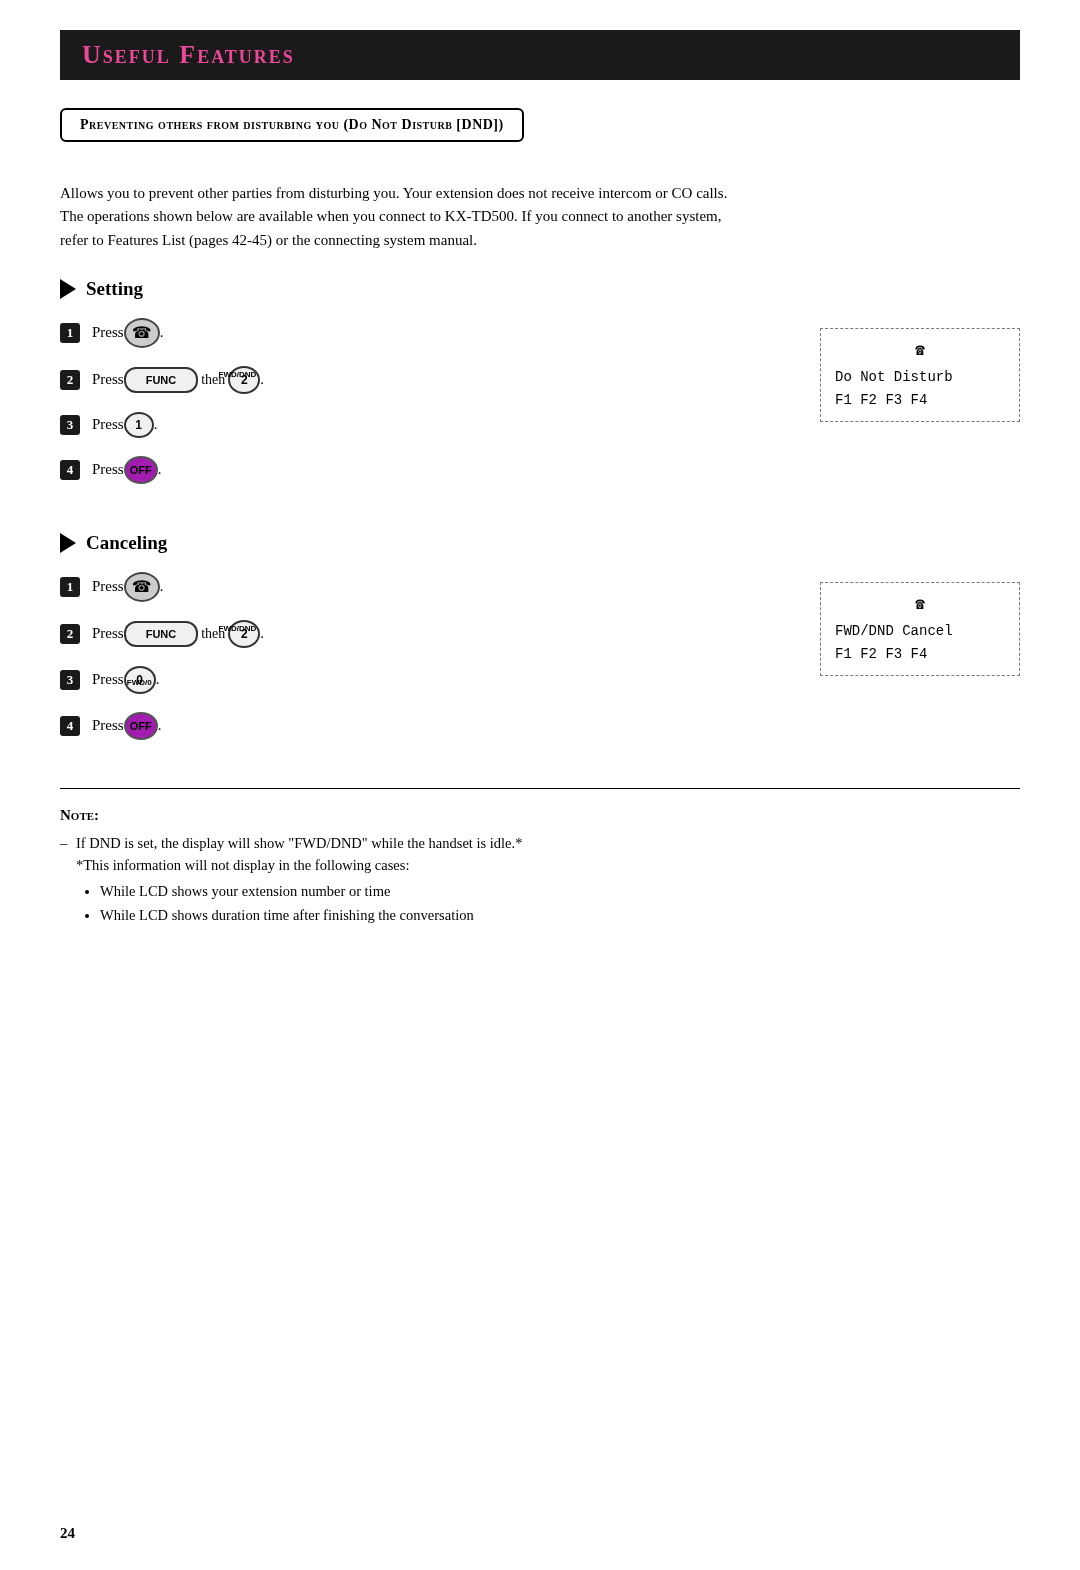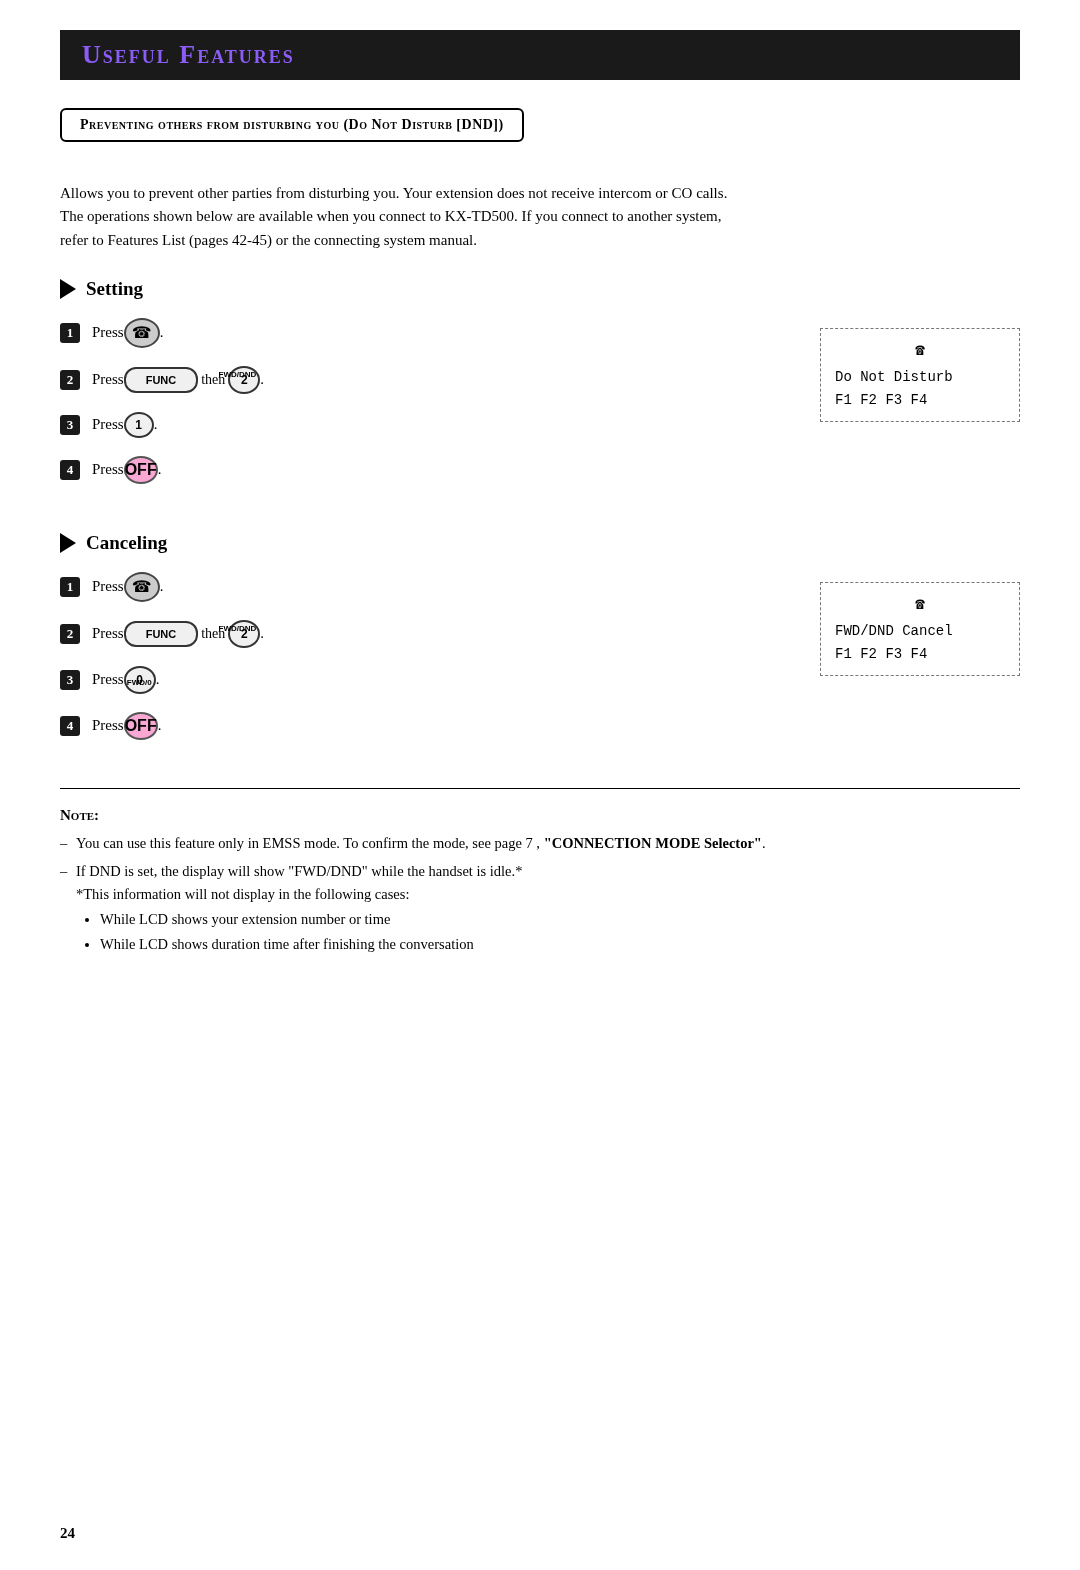--- a/index.html
+++ b/index.html
@@ -9,21 +9,21 @@
       font-size: 15px;
       color: #000;
       width: 1080px;
       min-height: 1570px;
       padding: 30px 60px 40px 60px;
     }
 
     
     .page-header {
       background: #1a1a1a;
-      color: #8b5cf6;
+      color: #ec4899;
       padding: 10px 22px;
       margin-bottom: 28px;
       display: flex;
       align-items: center;
     }
     .page-header-title {
       font-size: 26px;
       font-weight: bold;
       letter-spacing: 2px;
       font-variant: small-caps;
@@ -140,24 +140,24 @@
       width: 36px;
       height: 30px;
       border: 2.5px solid #444;
       border-radius: 50%;
       background: #ccc;
       font-size: 16px;
     }
     .btn-off {
       border-radius: 50%;
       border: 2.5px solid #555;
-      background: #f9a8d4;
+      background: #a21caf;
       width: 34px;
       height: 28px;
-      font-size: 16px;
+      font-size: 11px;
       font-weight: bold;
     }
     .btn-num2 {
       border-radius: 50%;
       font-size: 11px;
       width: 32px;
       height: 28px;
     }
     .btn-0 {
       border-radius: 50%;
@@ -380,24 +380,20 @@
   </div>
 </div>
 
 <div class="spacer"></div>
 <div class="spacer"></div>
 
 <div class="note-section">
   <div class="note-label">Note:</div>
   <ul class="note-items">
     <li>
-      You can use this feature only in EMSS mode. To confirm the mode, see
-      page 7 , <strong>"CONNECTION MODE Selector"</strong>.
-    </li>
-    <li>
       If DND is set, the display will show "FWD/DND" while the handset is idle.*
       <br>
       <span>*This information will not display in the following cases:</span>
       <ul class="sub-bullets">
         <li>While LCD shows your extension number or time</li>
         <li>While LCD shows duration time after finishing the conversation</li>
       </ul>
     </li>
   </ul>
 </div>

